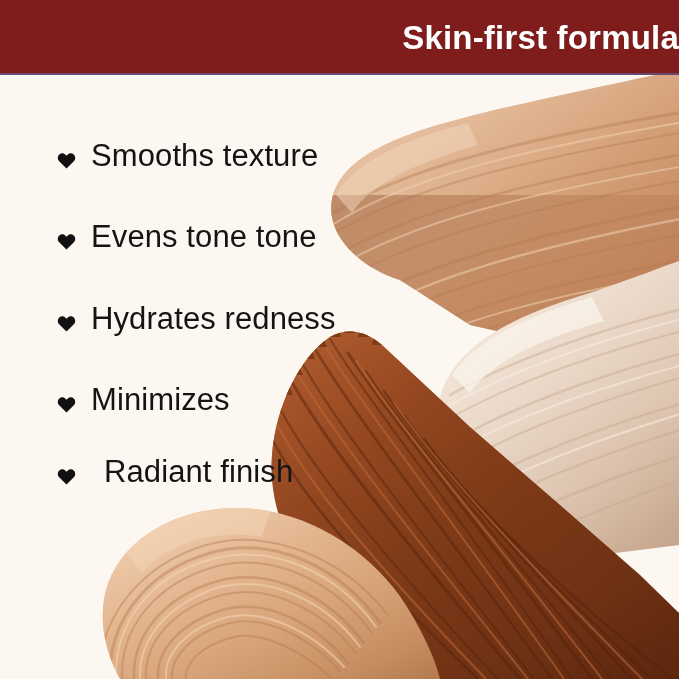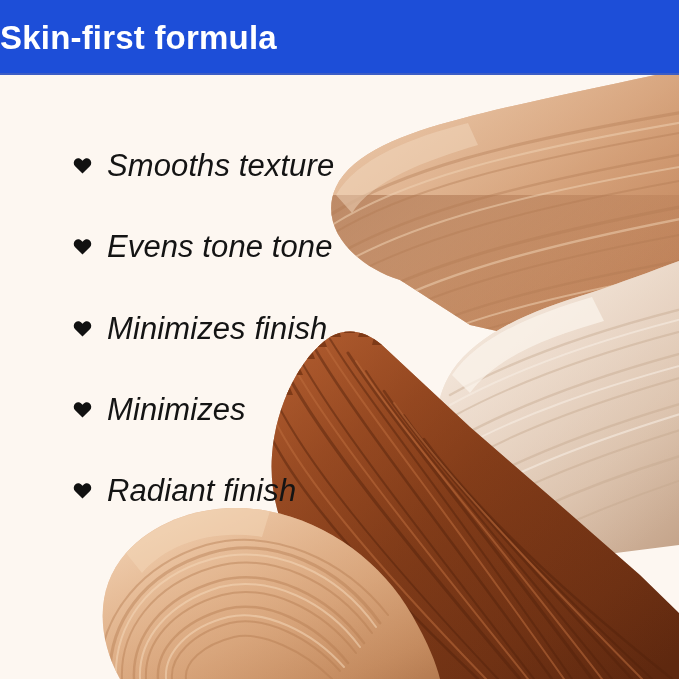--- a/index.html
+++ b/index.html
@@ -22,25 +22,25 @@
     user-select: none;
   }
 
   
   #header-band {
     position: absolute;
     left: 0;
     top: 0;
     width: 679px;
     height: 75px;
-    background: #1d4ed8;
+    background: #7f1d1d;
     box-shadow: inset 0 -2px 0 rgba(85, 106, 182, .55);
     display: flex;
     align-items: center;
-    justify-content: flex-start;
+    justify-content: flex-end;
     z-index: 40;
   }
   #header-title {
     color: #ffffff;
     font-family: "Liberation Sans", sans-serif;
     font-size: 33px;
     font-weight: 700;
     letter-spacing: .2px;
     line-height: 1;
     text-align: center;
@@ -67,31 +67,30 @@
     width: 679px;
     z-index: 30;
     margin: 0;
     padding: 0;
     list-style: none;
   }
   .benefit-row {
     position: absolute;
     left: 56px;
     display: flex;
-    align-items: center;
+    align-items: flex-end;
     height: 44px;
-    margin: 16px;
+    margin: 0;
     padding: 0;
-    font-style: italic;
   }
   .benefit-row:nth-child(1) { top: 52px; }
   .benefit-row:nth-child(2) { top: 133px; }
   .benefit-row:nth-child(3) { top: 215px; }
   .benefit-row:nth-child(4) { top: 296px; }
-  .benefit-row:nth-child(5) { top: 377px; }
+  .benefit-row:nth-child(5) { top: 368px; gap: 13px; }
 
   .heart-icon {
     flex: 0 0 auto;
     width: 21px;
     height: 21px;
     margin-right: 14px;
     display: block;
     color: #111111;
   }
   .heart-icon svg { display: block; width: 21px; height: 21px; }
@@ -314,21 +313,21 @@
           </svg>
       </span>
       <span class="benefit-label">Evens tone tone</span>
     </li>
     <li class="benefit-row">
       <span class="heart-icon">
         <svg viewBox="0 0 24 24" xmlns="http://www.w3.org/2000/svg">
             <path fill="currentColor" d="M12 21.2 3.6 12.9C1.3 10.6 1.5 6.8 4 4.8c2.2-1.7 5.3-1.2 7.1 .9l.9 1 .9-1c1.8-2.1 4.9-2.6 7.1-.9 2.5 2 2.7 5.8 .4 8.1Z"></path>
           </svg>
       </span>
-      <span class="benefit-label">Minimizes finish</span>
+      <span class="benefit-label">Hydrates redness</span>
     </li>
     <li class="benefit-row">
       <span class="heart-icon">
         <svg viewBox="0 0 24 24" xmlns="http://www.w3.org/2000/svg">
             <path fill="currentColor" d="M12 21.2 3.6 12.9C1.3 10.6 1.5 6.8 4 4.8c2.2-1.7 5.3-1.2 7.1 .9l.9 1 .9-1c1.8-2.1 4.9-2.6 7.1-.9 2.5 2 2.7 5.8 .4 8.1Z"></path>
           </svg>
       </span>
       <span class="benefit-label">Minimizes</span>
     </li>
     <li class="benefit-row">

